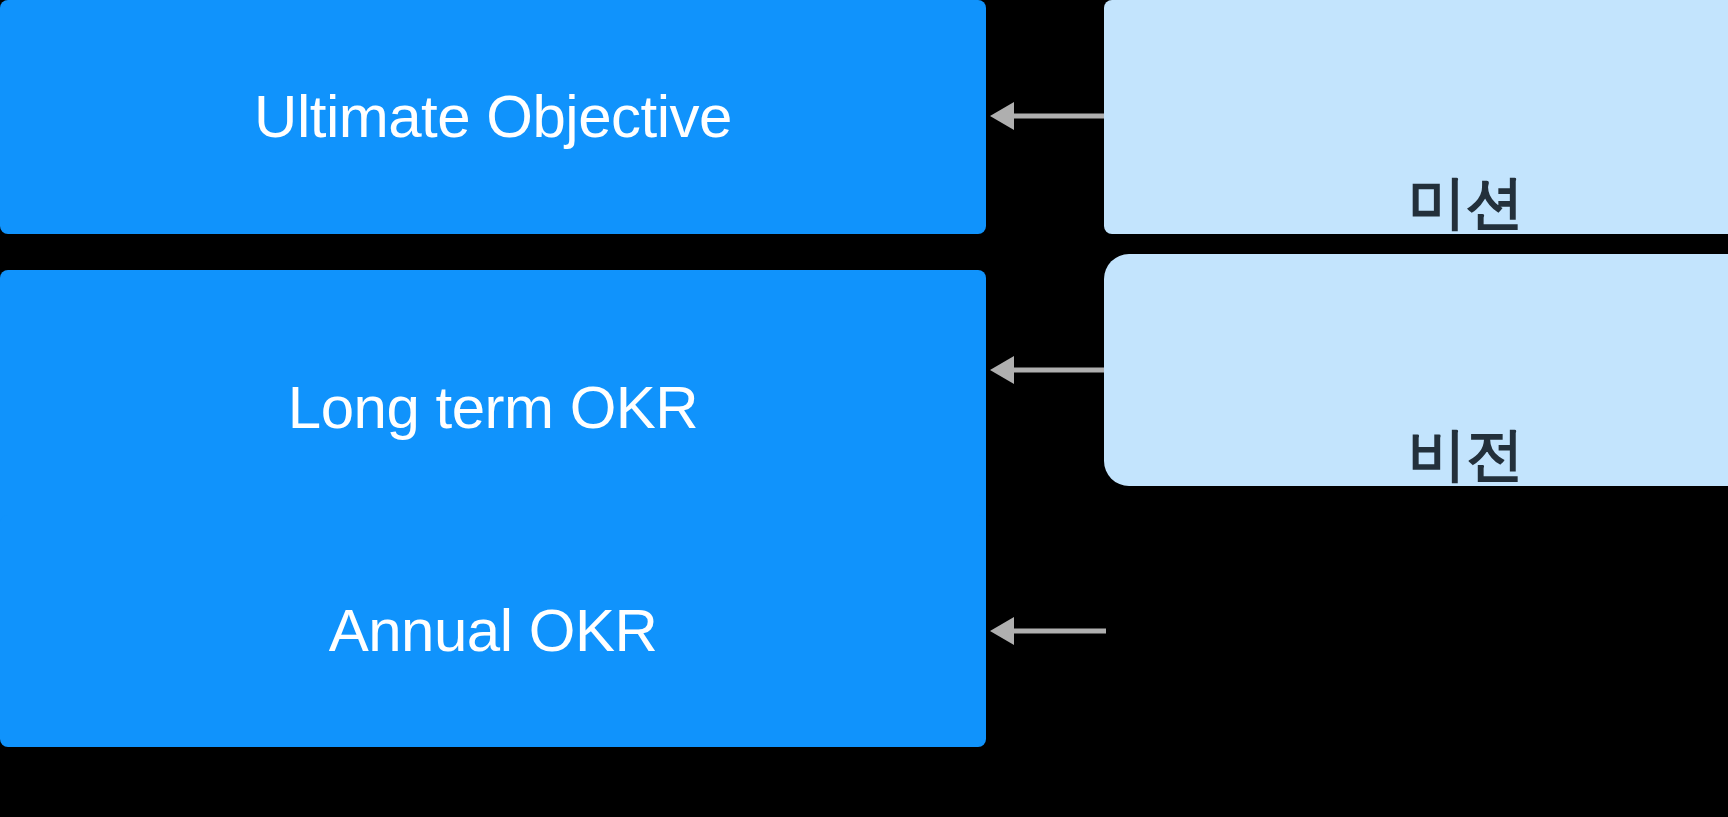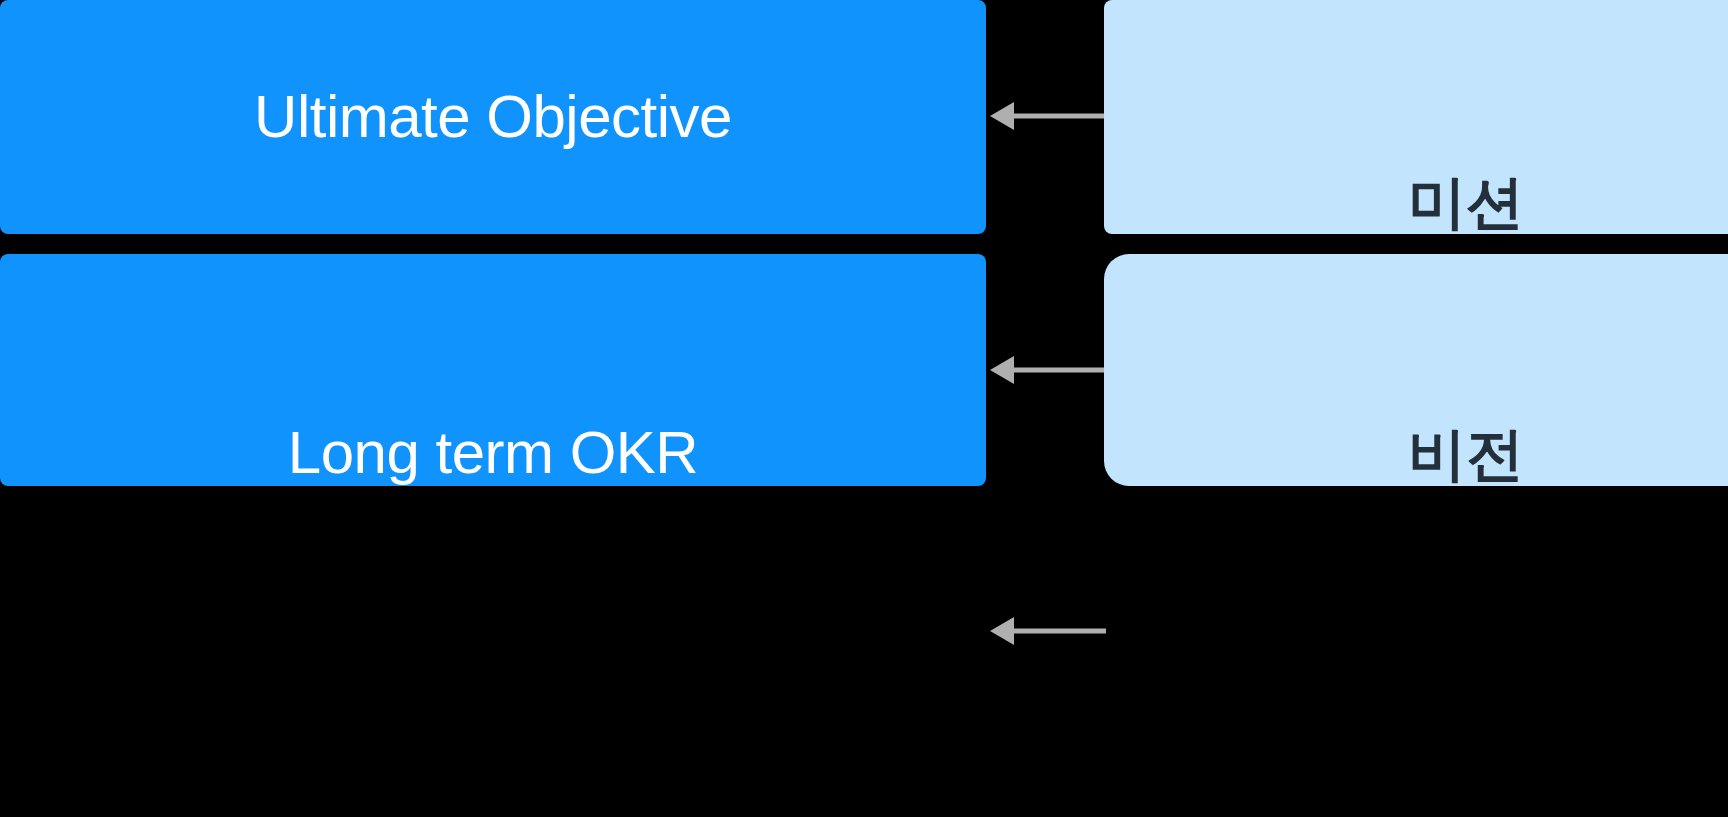--- a/index.html
+++ b/index.html
@@ -80,21 +80,21 @@
     display: block;
   }
 
   
   #row-1 { top: 0px;   height: 234px; }
   #row-2 { top: 254px; height: 232px; }
   #row-3 { top: 515px; height: 232px; }
 
   #row-1 .left-box  { top: 0px;  height: 234px; }
   #row-1 .right-box { top: 0px;  height: 234px; }
-  #row-2 .left-box  { top: 0px;  height: 232px; align-items: flex-end; }
+  #row-2 .left-box  { top: 16px;  height: 276px; }
   #row-2 .right-box { top: 0px;  height: 232px; border-radius: 25px; }
   #row-3 .left-box  { top: 0px;  height: 232px; }
   #row-3 .right-box { top: 0px;  height: 232px; }
 
   #row-1 .connector { left: 988px; top: 98px; width: 118px; }
   #row-2 .connector { left: 988px; top: 98px; width: 118px; }
   #row-3 .connector { left: 988px; top: 98px; width: 118px; }
 </style>
 </head>
 <body>
@@ -125,20 +125,23 @@
         <line x1="118" y1="18" x2="22" y2="18" stroke="#AFAFAF" stroke-width="5"></line>
         <polygon points="2,18 26,4 26,32" fill="#AFAFAF"></polygon>
       </svg>
     </div>
     <div class="right-box">
       <span class="label">비전</span>
     </div>
   </div>
 
   <div class="row" id="row-3">
+    <div class="left-box">
+      <span class="label">Annual OKR</span>
+    </div>
     <div class="connector">
       <svg width="118" height="36" viewBox="0 0 118 36" xmlns="http://www.w3.org/2000/svg">
         <line x1="118" y1="18" x2="22" y2="18" stroke="#AFAFAF" stroke-width="5"></line>
         <polygon points="2,18 26,4 26,32" fill="#AFAFAF"></polygon>
       </svg>
     </div>
   </div>
 
 </div>
 

